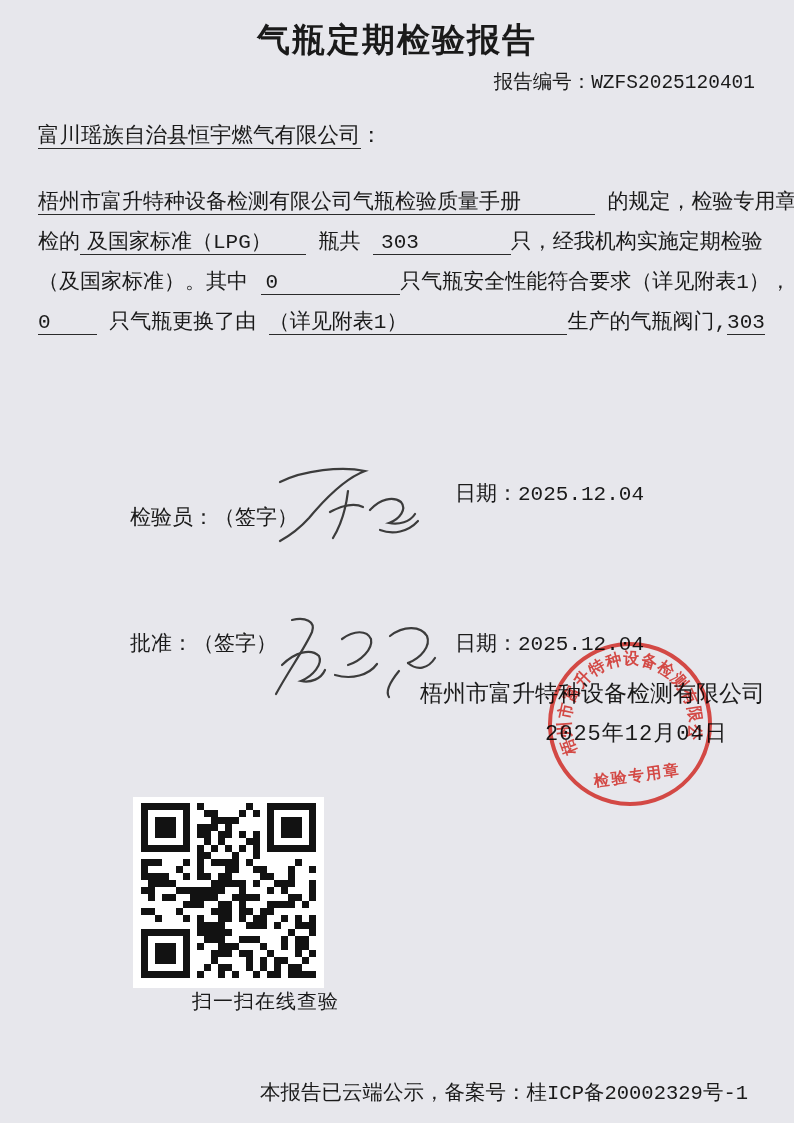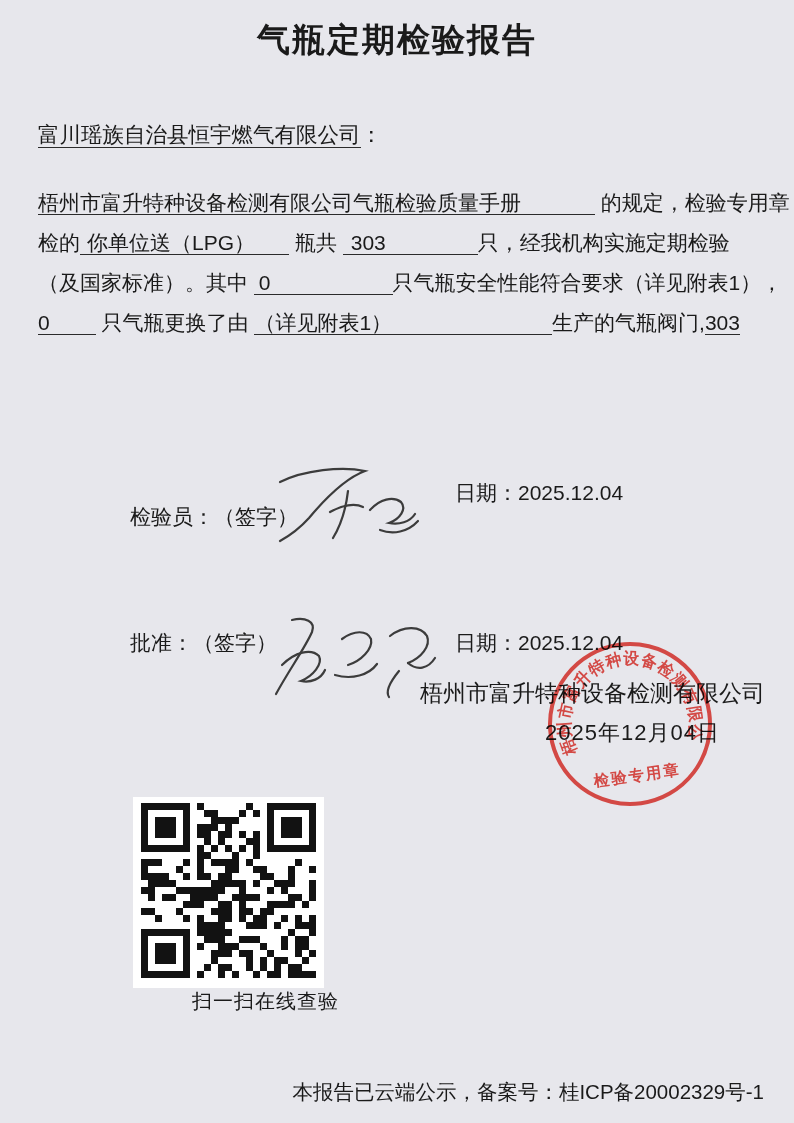--- a/index.html
+++ b/index.html
@@ -1,21 +1,21 @@
 <!DOCTYPE html>
 <html><head>
 <meta charset="utf-8">
 <style>
   html,body{margin:0;padding:0;background:#cfcfd6;}
   .page{
     position:relative;
     width:794px;height:1123px;
     margin:0 auto;
     background:#e7e7ec;
-    font-family:Liberation Sans, sans-serif;
+    font-family:Liberation Mono, monospace;
     color:#1a1a1a;
     overflow:hidden;
   }
   .title{
     position:absolute;left:0;top:18px;width:100%;
     text-align:center;font-size:33px;font-weight:bold;letter-spacing:2px;
   }
   .report-no{
     position:absolute;right:39px;top:68px;
     font-size:19.5px;white-space:nowrap;
@@ -40,37 +40,38 @@
     mix-blend-mode:multiply;opacity:.92;}
   .qr-box{
     position:absolute;left:133px;top:797px;width:191px;height:191px;
     background:#ffffff;display:flex;align-items:center;justify-content:center;
   }
   .qr-caption{
     position:absolute;left:128px;top:988px;width:211px;
     text-align:right;font-size:20px;letter-spacing:1px;
   }
   .footer{
-    position:absolute;right:30px;top:1078px;
+    position:absolute;right:46px;top:1078px;
     font-size:20.5px;white-space:nowrap;
   }
 </style>
 </head>
 <body>
 
 <div class="page">
 
   <div class="title">气瓶定期检验报告</div>
 
+  <div class="report-no"><span>报告编号：</span><span>WZFS2025120401</span></div>
 
   <div class="recipient"><span class="u">富川瑶族自治县恒宇燃气有限公司</span><span>：</span></div>
 
   <div class="bodytext">
     <div class="bl"><span class="u" style="padding-right:74px;">梧州市富升特种设备检测有限公司气瓶检验质量手册</span> <span>的规定，检验专用章</span></div>
-    <div class="bl"><span>检的</span><span class="u" style="padding:0 34px 0 7px;">你单位送（LPG）</span> <span>瓶共</span> <span class="u" style="padding:0 92px 0 8px;">303</span><span>只，经我机构实施定期检验</span></div>
+    <div class="bl"><span>检的</span><span class="u" style="padding:0 34px 0 7px;">及国家标准（LPG）</span> <span>瓶共</span> <span class="u" style="padding:0 92px 0 8px;">303</span><span>只，经我机构实施定期检验</span></div>
     <div class="bl"><span>（及国家标准）。其中</span> <span class="u" style="padding:0 122px 0 5px;">0</span><span>只气瓶安全性能符合要求（详见附表1），</span></div>
     <div class="bl"><span class="u" style="padding-right:46px;">0</span> <span>只气瓶更换了由</span> <span class="u" style="padding-right:160px;">（详见附表1）</span><span>生产的气瓶阀门,</span><span class="u">303</span></div>
   </div>
 
   <div class="sig-row-label" style="left:130px;top:503px;">检验员：（签字）</div>
   <svg class="sig-svg" style="left:262px;top:458px;" width="165" height="92" viewBox="0 0 165 92">
     <g fill="none" stroke="#3c3c3c" stroke-width="2.2" stroke-linecap="round">
       <path d="M18,24 C42,12 80,8 103,13 C84,20 62,42 47,60 C38,70 27,78 18,83"></path>
       <path d="M68,54 C80,47 93,45 101,49"></path>
       <path d="M86,33 C84,50 79,67 71,80"></path>

